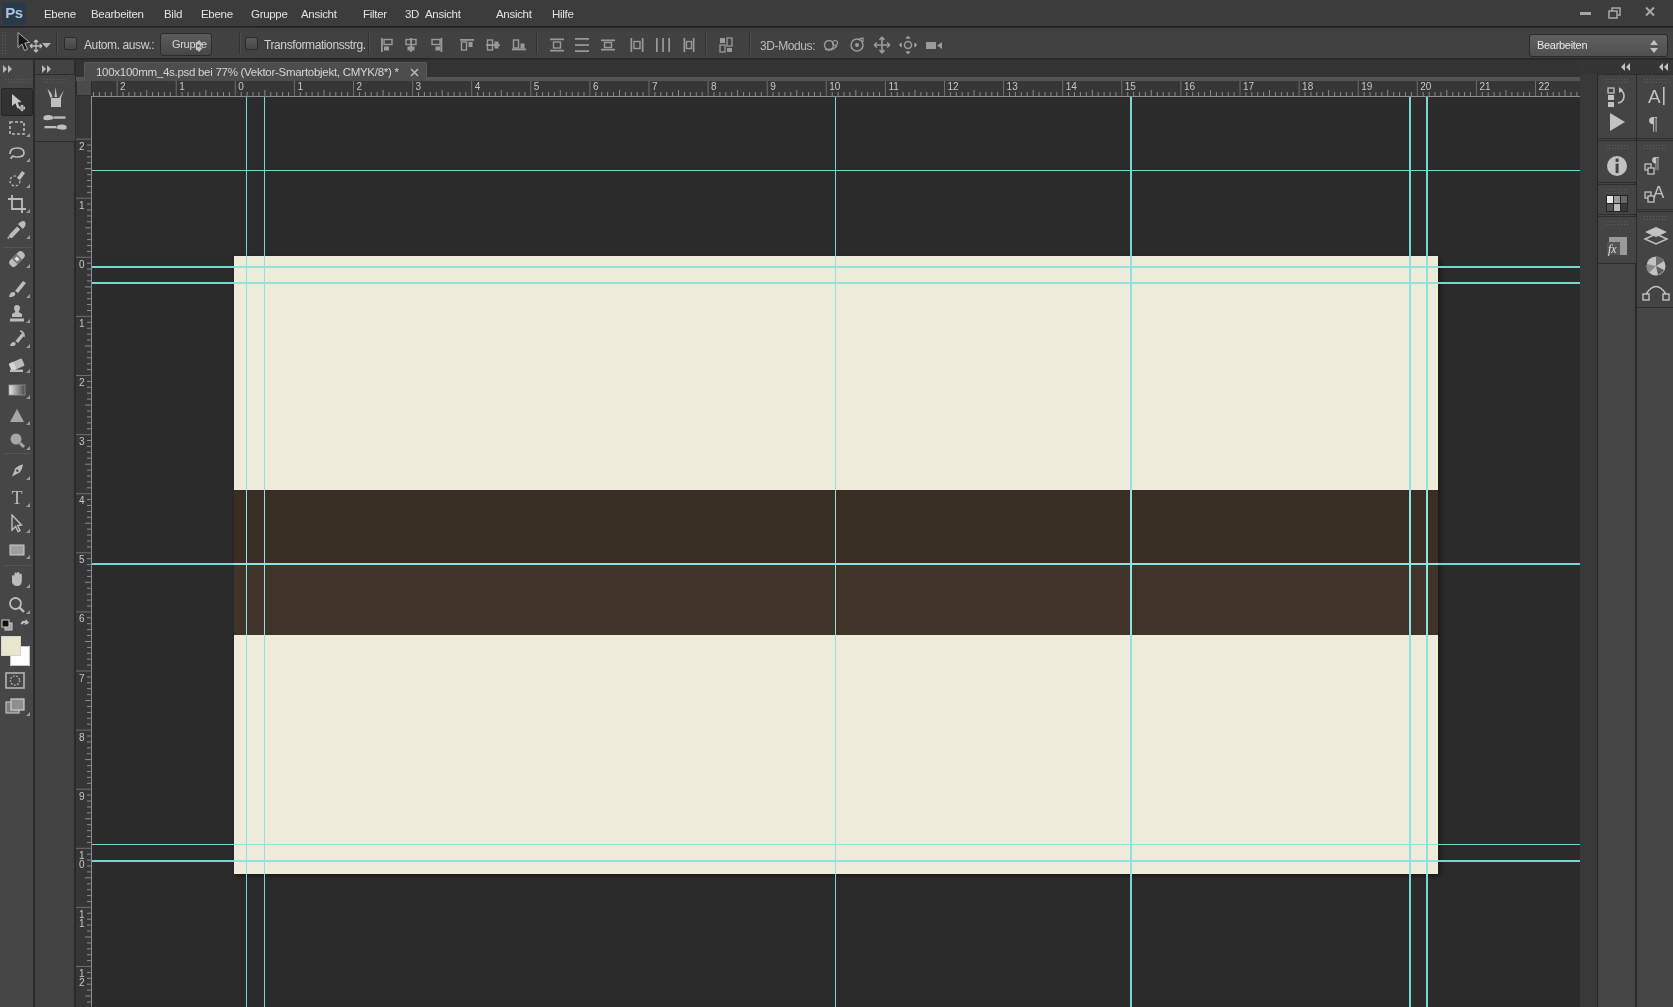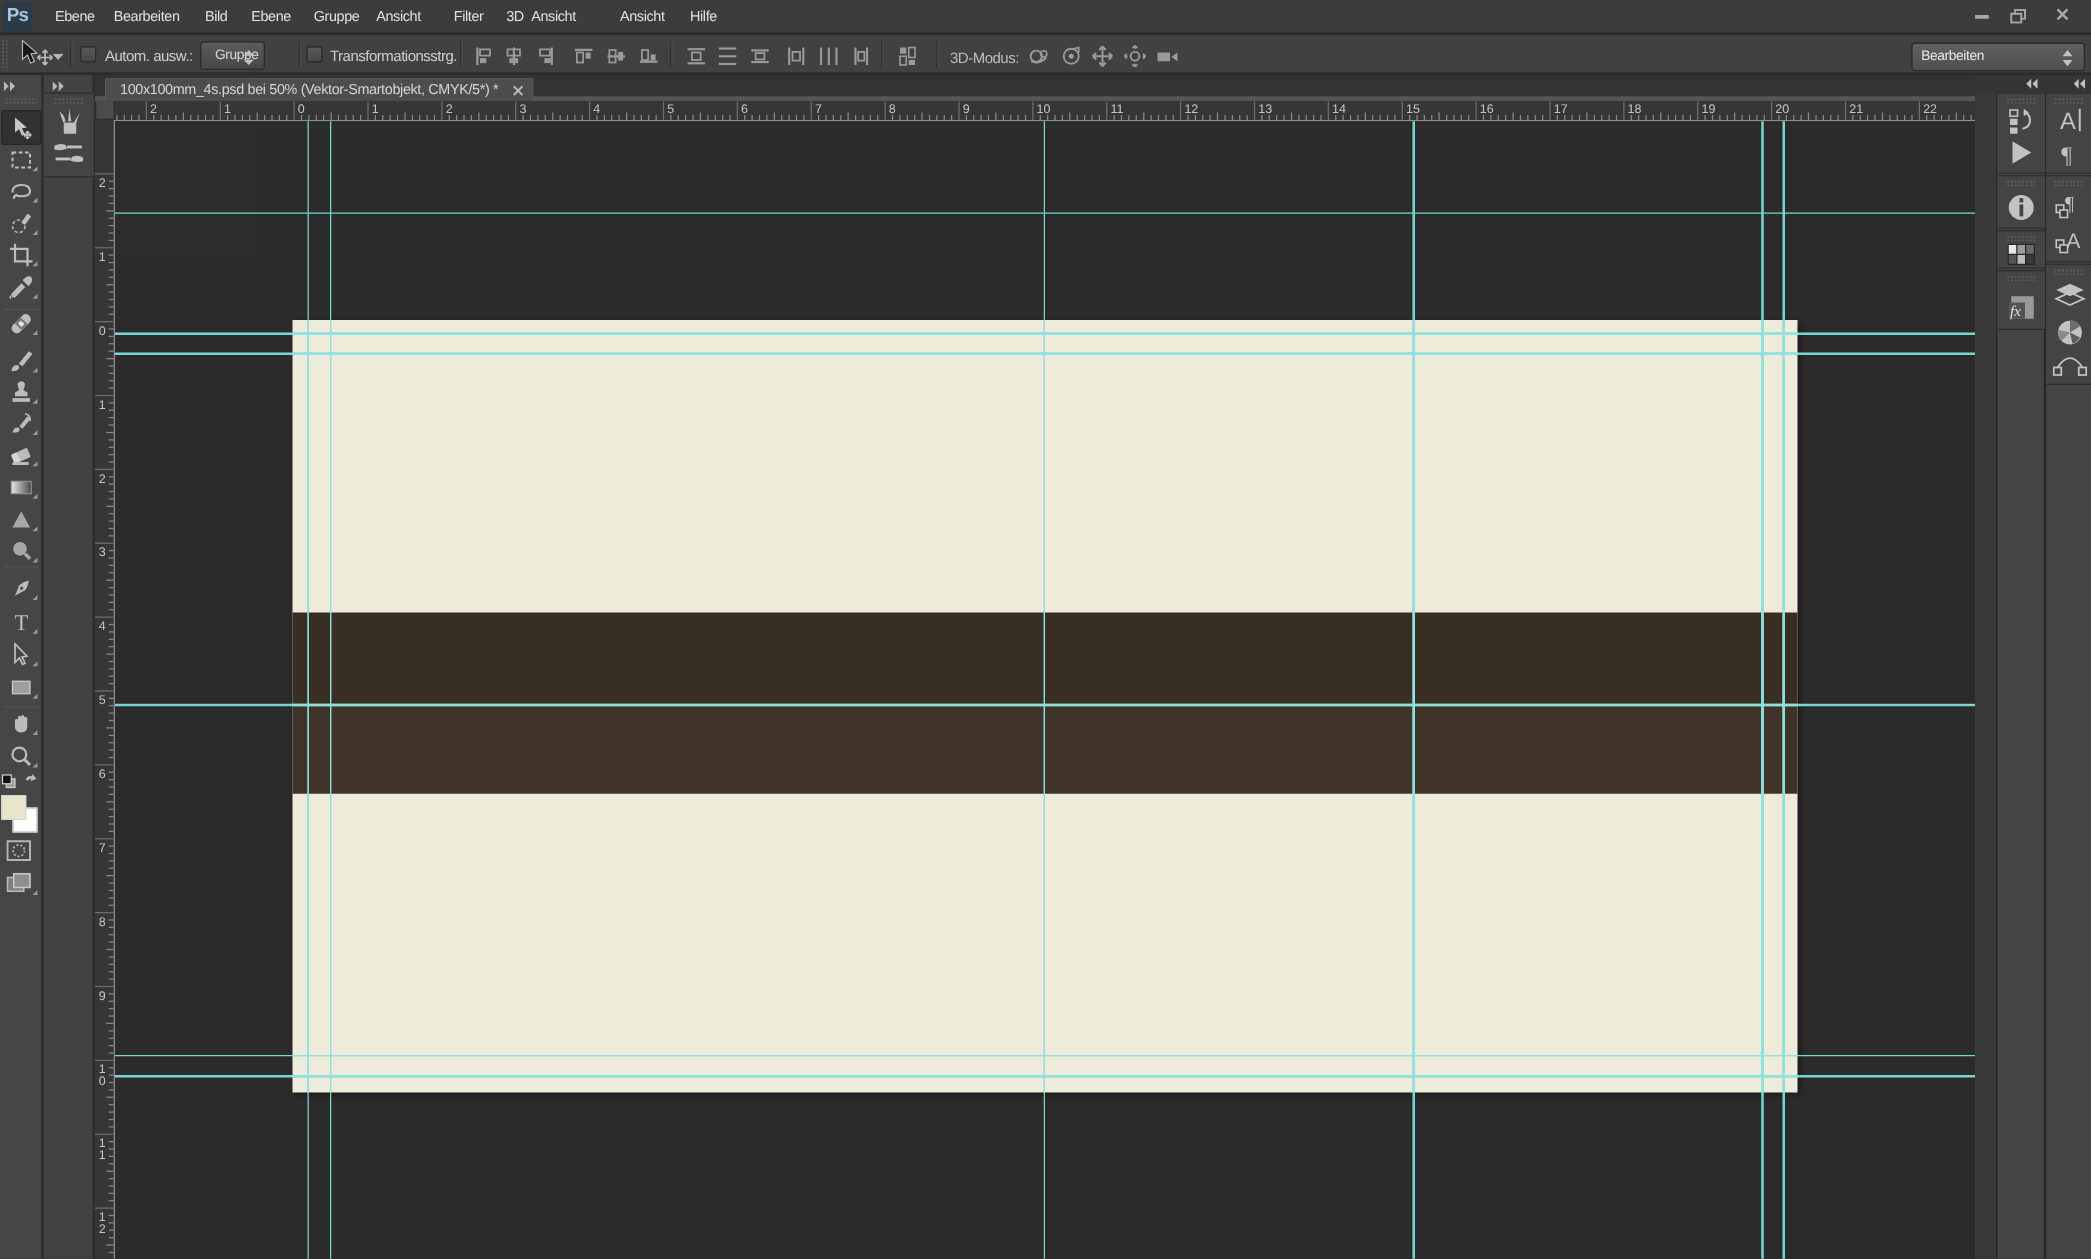--- a/index.html
+++ b/index.html
@@ -300,21 +300,21 @@
       <circle cx="10" cy="8.5" r="4.6" fill="none" stroke="#b5b5b5" stroke-width="1.4" stroke-dasharray="1.6 1.6"></circle>
     </svg>
     <svg class="ab" style="left:5px;top:698px" width="20" height="17" viewBox="0 0 20 17">
       <rect x="1" y="4" width="13" height="11" fill="#7e7e7e" stroke="#b9b9b9" stroke-width="1.3"></rect>
       <rect x="6" y="1" width="13" height="11" fill="#8f8f8f" stroke="#c9c9c9" stroke-width="1.3"></rect>
     </svg>
     <div class="ab" style="left:26px;top:712px;width:0;height:0;border-left:4px solid transparent;border-bottom:4px solid #9a9a9a"></div>
     <div class="ab" style="left:76px;top:60px;width:1504px;height:17px;background:#343434"></div>
     <div class="ab" style="left:76px;top:77px;width:1504px;height:4px;background:#565656"></div>
     <div class="ab" style="left:84px;top:62px;width:343px;height:19px;background:#4e4e4e;border:1px solid #5a5a5a;border-bottom:none;border-radius:2px 2px 0 0"></div>
-    <span class="ab" style="left:96px;top:66px;font-size:11.5px;color:#d6d6d6;letter-spacing:-0.28px">100x100mm_4s.psd bei 50% (Vektor-Smartobjekt, CMYK/5*) *</span>
+    <span class="ab" style="left:96px;top:66px;font-size:11.5px;color:#d6d6d6;letter-spacing:-0.28px">100x100mm_4s.psd bei 77% (Vektor-Smartobjekt, CMYK/8*) *</span>
     <svg class="ab" style="left:410px;top:68px" width="9" height="9">
       <path d="M1 1 L8 8 M8 1 L1 8" stroke="#b9b9b9" stroke-width="1.5"></path>
     </svg>
     <div class="ab" style="left:77px;top:81px;width:15px;height:15px;background:#4c4c4c;border-right:1px solid #2e2e2e;border-bottom:1px solid #2e2e2e"></div>
     <svg class="ab" style="left:92px;top:81px" width="1488" height="16" viewBox="0 0 1488 16">
       <rect x="0" y="0" width="1488" height="16" fill="#373737"></rect>
       <rect x="0" y="15" width="1488" height="1" fill="#8e8e8e"></rect>
       <rect x="1.0" y="11" width="1" height="4" fill="#8a8a8a"></rect>
       <rect x="6.9" y="11" width="1" height="4" fill="#8a8a8a"></rect>
       <rect x="12.8" y="11" width="1" height="4" fill="#8a8a8a"></rect>

